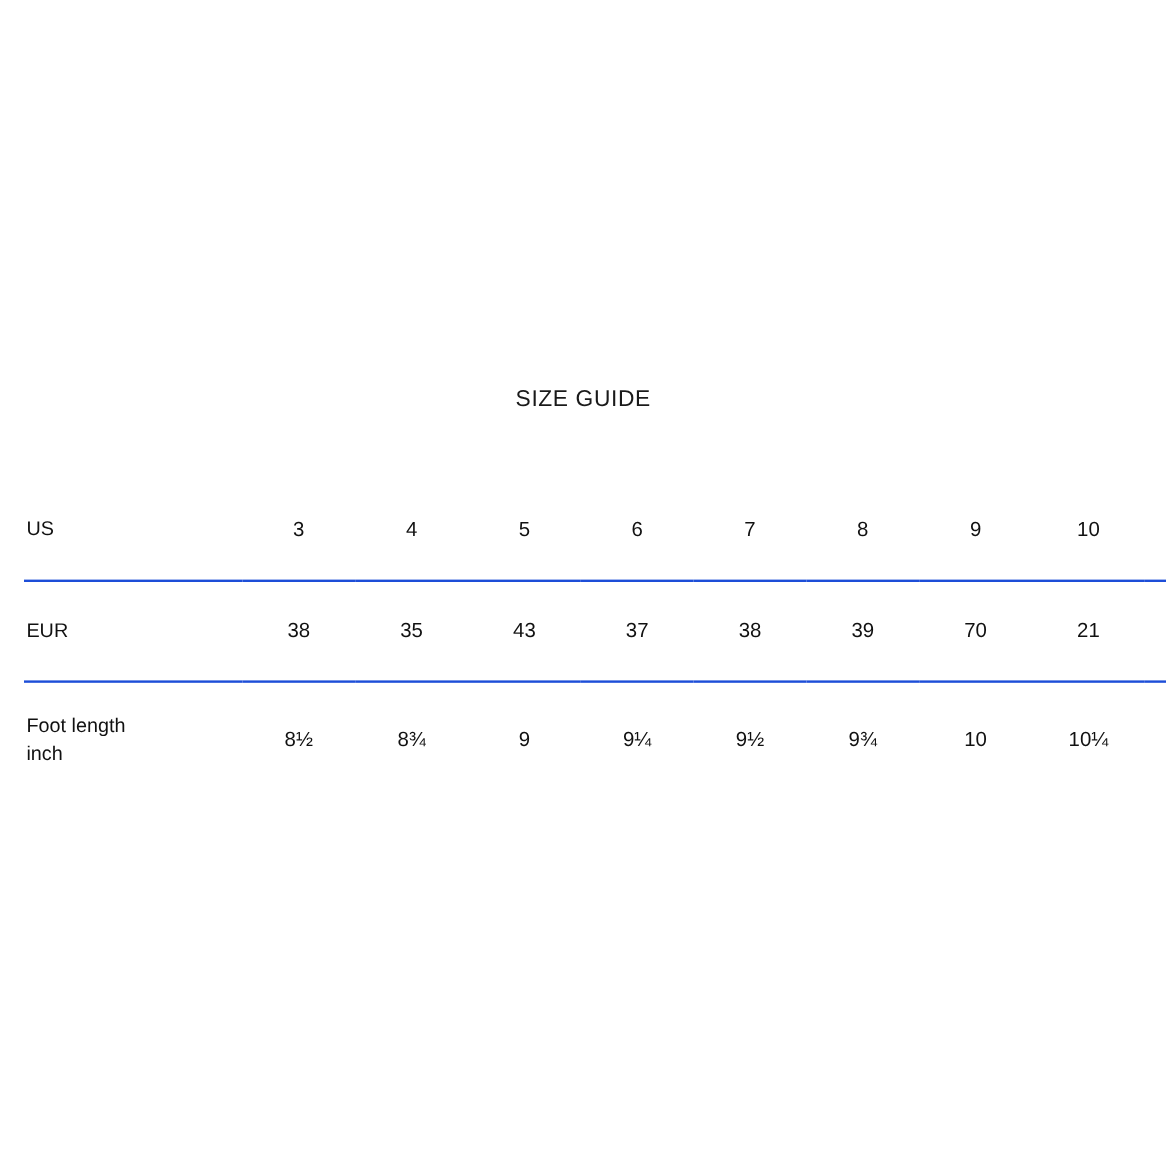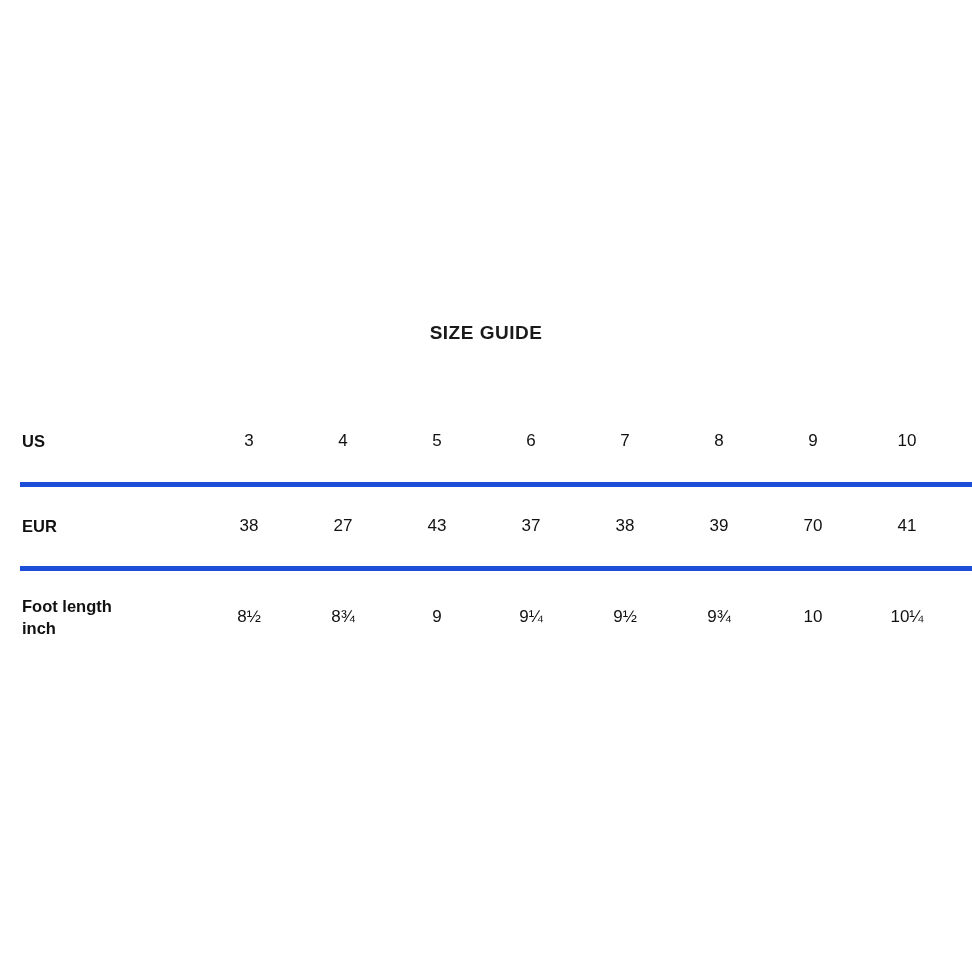--- a/index.html
+++ b/index.html
@@ -21,46 +21,46 @@
   }
   .title {
     position: absolute;
     top: 322px;
     left: 0;
     width: 972px;
     text-align: center;
     font-size: 19px;
     letter-spacing: 0.5px;
     color: #1a1a1a;
-    font-weight: 700;
+    font-weight: 400;
   }
   .size-table {
     position: absolute;
     top: 400px;
     left: 20px;
     width: 932px;
     border-collapse: collapse;
     table-layout: fixed;
   }
   .size-table tr {
     height: 84px;
   }
   .size-table td {
     vertical-align: middle;
     font-size: 17px;
     text-align: center;
     padding: 0;
     color: #111111;
   }
   .size-table tr.with-rule td {
-    border-top: 5px solid #1d4ed8;
+    border-top: 2px solid #1d4ed8;
   }
   .size-table td.row-label {
     text-align: left;
-    font-weight: bold;
+    font-weight: normal;
     font-size: 16.5px;
     padding-left: 2px;
     line-height: 1.35;
     width: 180px;
   }
   .size-table td.value {
     width: 94px;
   }
   .size-table tr.tall {
     height: 96px;
@@ -90,27 +90,27 @@
         <td class="value">8</td>
         <td class="value">9</td>
         <td class="value">10</td>
         <td class="value">11</td>
       </tr>
       <tr class="with-rule">
         <td class="row-label">
           <span>EUR</span>
         </td>
         <td class="value">38</td>
-        <td class="value">27</td>
+        <td class="value">35</td>
         <td class="value">43</td>
         <td class="value">37</td>
         <td class="value">38</td>
         <td class="value">39</td>
         <td class="value">70</td>
-        <td class="value">41</td>
+        <td class="value">21</td>
         <td class="value">42</td>
       </tr>
       <tr class="with-rule tall">
         <td class="row-label">
           <span>Foot length</span>
           <span class="label-line2">inch</span>
         </td>
         <td class="value">8½</td>
         <td class="value">8¾</td>
         <td class="value">9</td>

